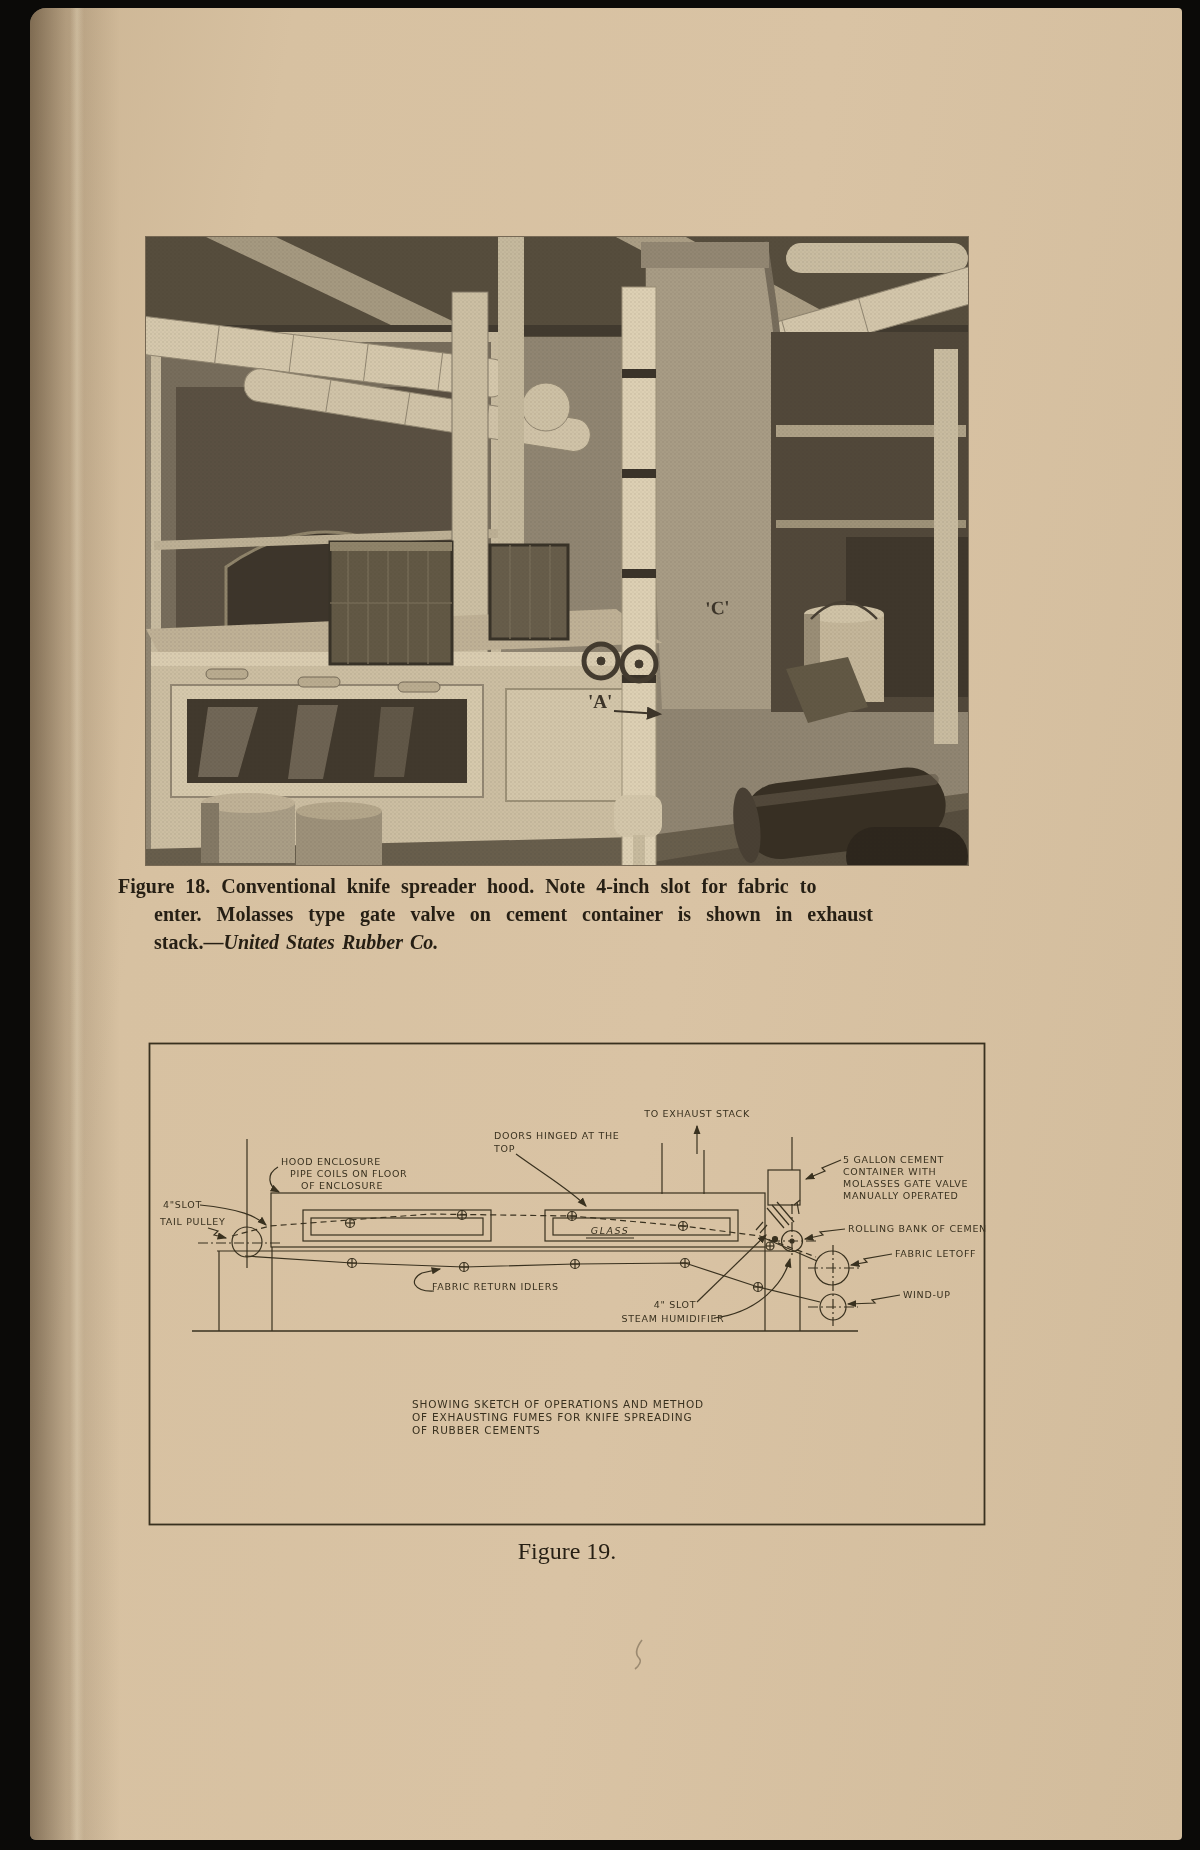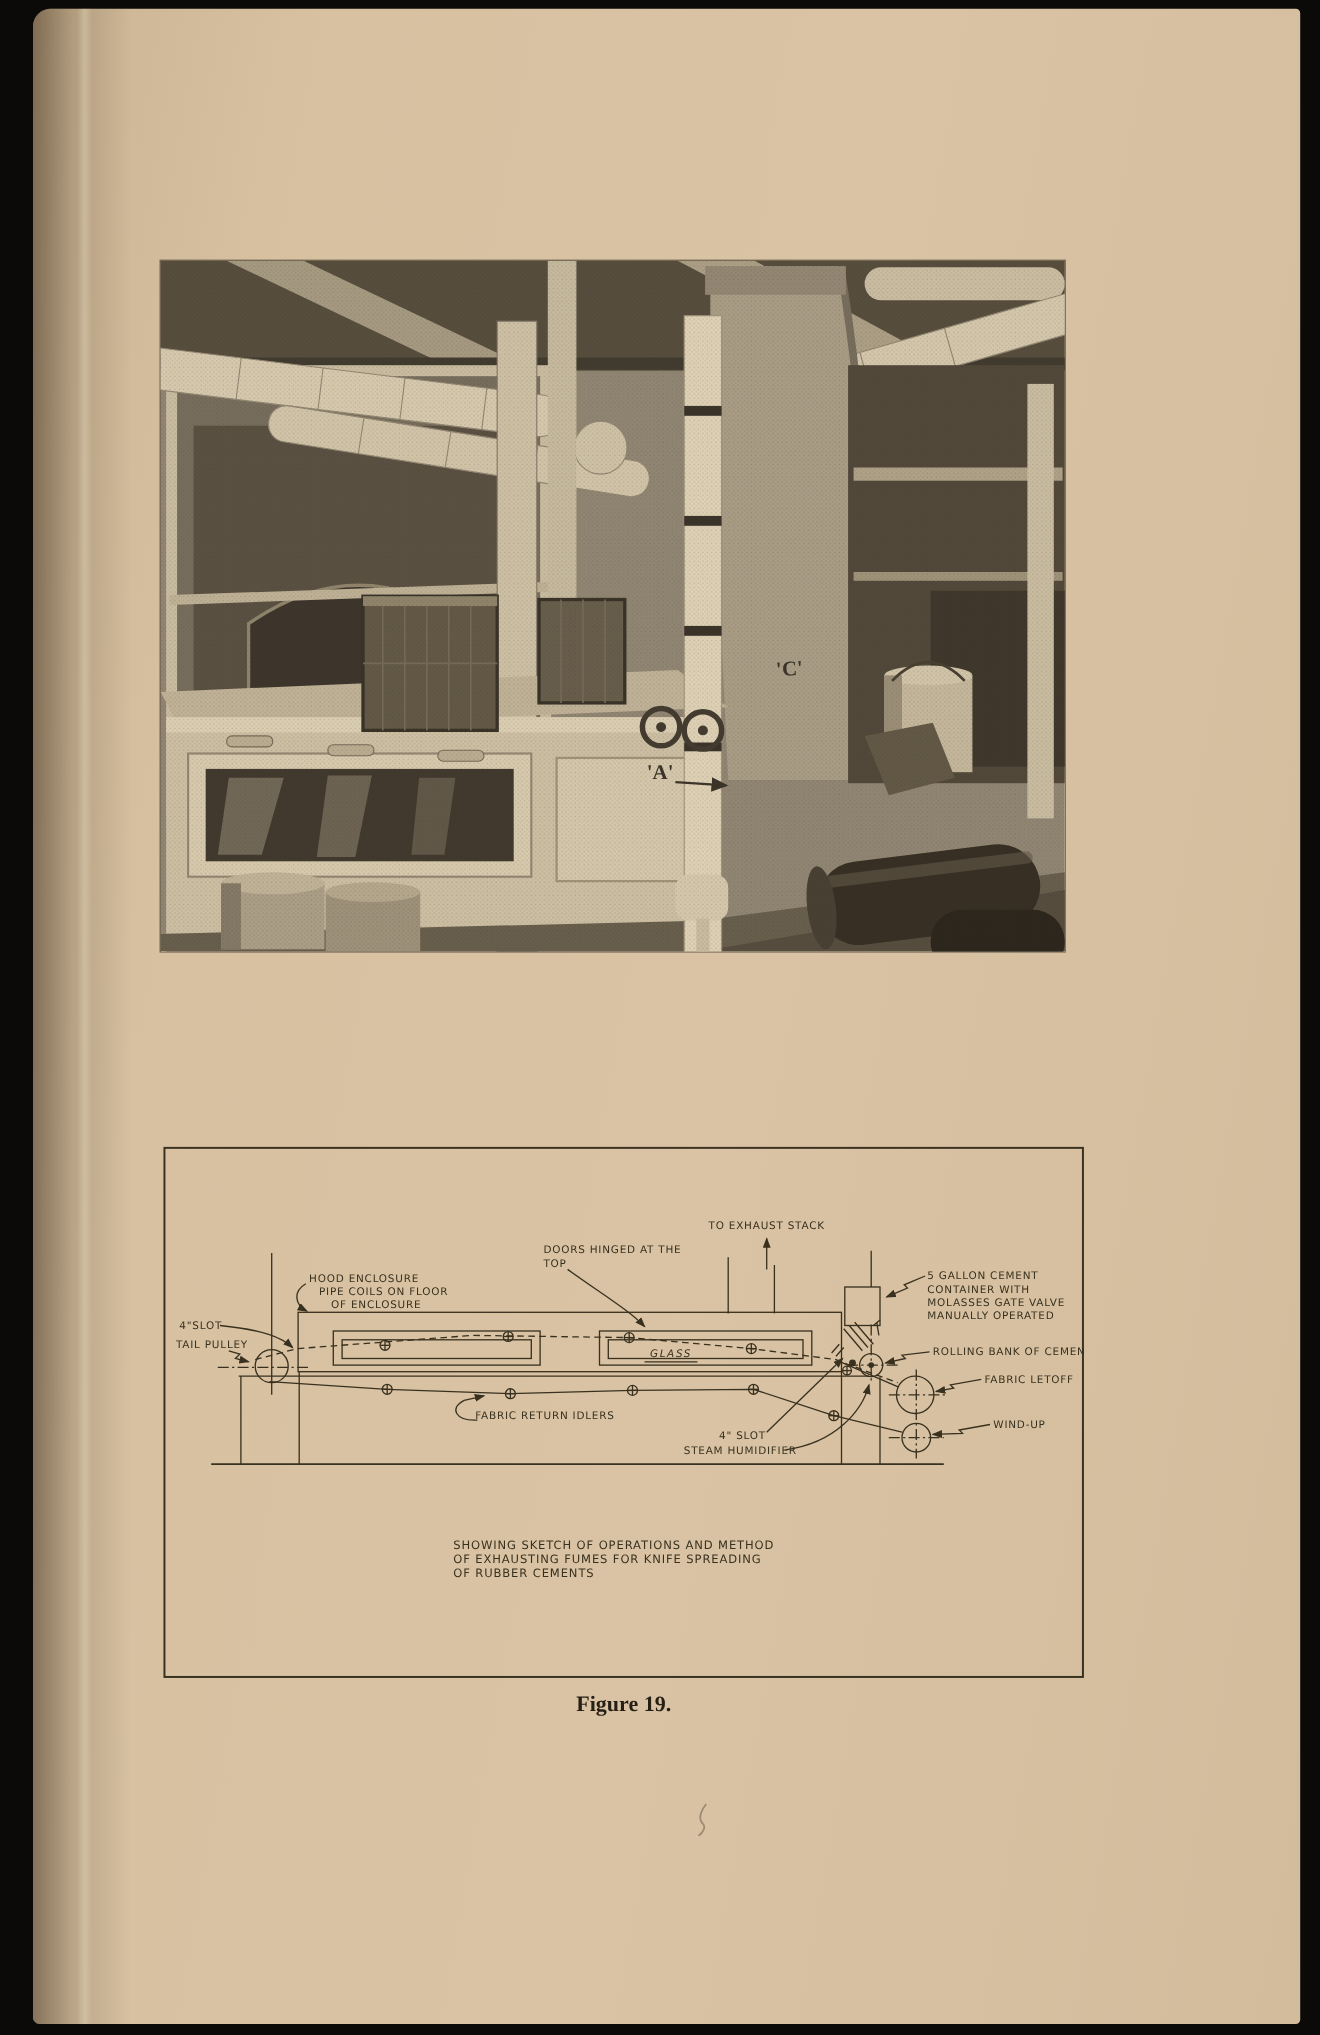--- a/index.html
+++ b/index.html
@@ -17,21 +17,21 @@
   .photo-wrap{position:absolute;left:146px;top:237px;width:822px;height:628px;
          box-shadow:0 0 0 1px rgba(40,32,22,.55);}
   .caption{position:absolute;left:118px;top:872px;width:872px;color:#261f14;
          font-size:20px;font-weight:700;line-height:28px;}
   .caption .l1{word-spacing:6px;}
   .caption .l2{padding-left:36px;word-spacing:10px;}
   .caption .l3{padding-left:36px;word-spacing:2px;}
   .caption .src{font-style:italic;}
   .fig19-svg{position:absolute;left:148px;top:1042px;}
   .fig19-caption{position:absolute;left:148px;top:1538px;width:838px;text-align:center;
-         color:#261f14;font-size:20px;font-weight:700;}
+         color:#261f14;font-size:24px;font-weight:400;}
   .page-number{position:absolute;left:148px;top:1616px;width:838px;text-align:center;
          color:#2b2418;font-size:22px;letter-spacing:1px;}
   .pencil{position:absolute;left:626px;top:1638px;opacity:.55;}
   text{fill:#39311f;}
   .dlabel{font-family:"DejaVu Sans", sans-serif;font-size:9.5px;letter-spacing:.7px;fill:#39311f;}
   .dnote{font-family:"DejaVu Sans", sans-serif;font-size:10.5px;letter-spacing:.8px;fill:#39311f;}
   .dglass{font-family:"DejaVu Sans", sans-serif;font-size:9.5px;font-style:italic;letter-spacing:1.5px;fill:#39311f;}
   .ink{stroke:#39311f;fill:none;stroke-width:1.2;}
   .ink2{stroke:#39311f;fill:none;stroke-width:1.8;}
   .dash{stroke-dasharray:6 4;}
@@ -197,20 +197,25 @@
 
       <text class="annot" x="560" y="378" transform="rotate(-4 560 378)">'C'</text>
       <text class="annot" x="442" y="471">'A'</text>
       <line x1="468" y1="474" x2="514" y2="477" stroke="#2d2820" stroke-width="2.2" marker-end="url(#parr)"></line>
 
       <rect x="0" y="0" width="822" height="628" fill="url(#ht)" opacity="0.33"></rect>
       <rect x="0" y="0" width="822" height="628" fill="#c9a87e" opacity="0.10"></rect>
     </svg>
   </div>
 
+  <div class="caption">
+    <div class="l1">Figure 18. Conventional knife spreader hood.  Note 4-inch slot for fabric to</div>
+    <div class="l2">enter.  Molasses type gate valve on cement container is shown in exhaust</div>
+    <div class="l3"><span>stack.—</span><span class="src">United States Rubber Co.</span></div>
+  </div>
 
   <svg class="fig19-svg" width="838" height="484" viewBox="0 0 838 484">
     <defs>
       <marker id="arr" markerWidth="9" markerHeight="7" refX="7" refY="3" orient="auto">
         <path d="M0,0 L8,3 L0,6 z" fill="#39311f"></path>
       </marker>
     </defs>
 
     <rect x="1.5" y="1.5" width="835" height="481" class="ink2"></rect>
 

